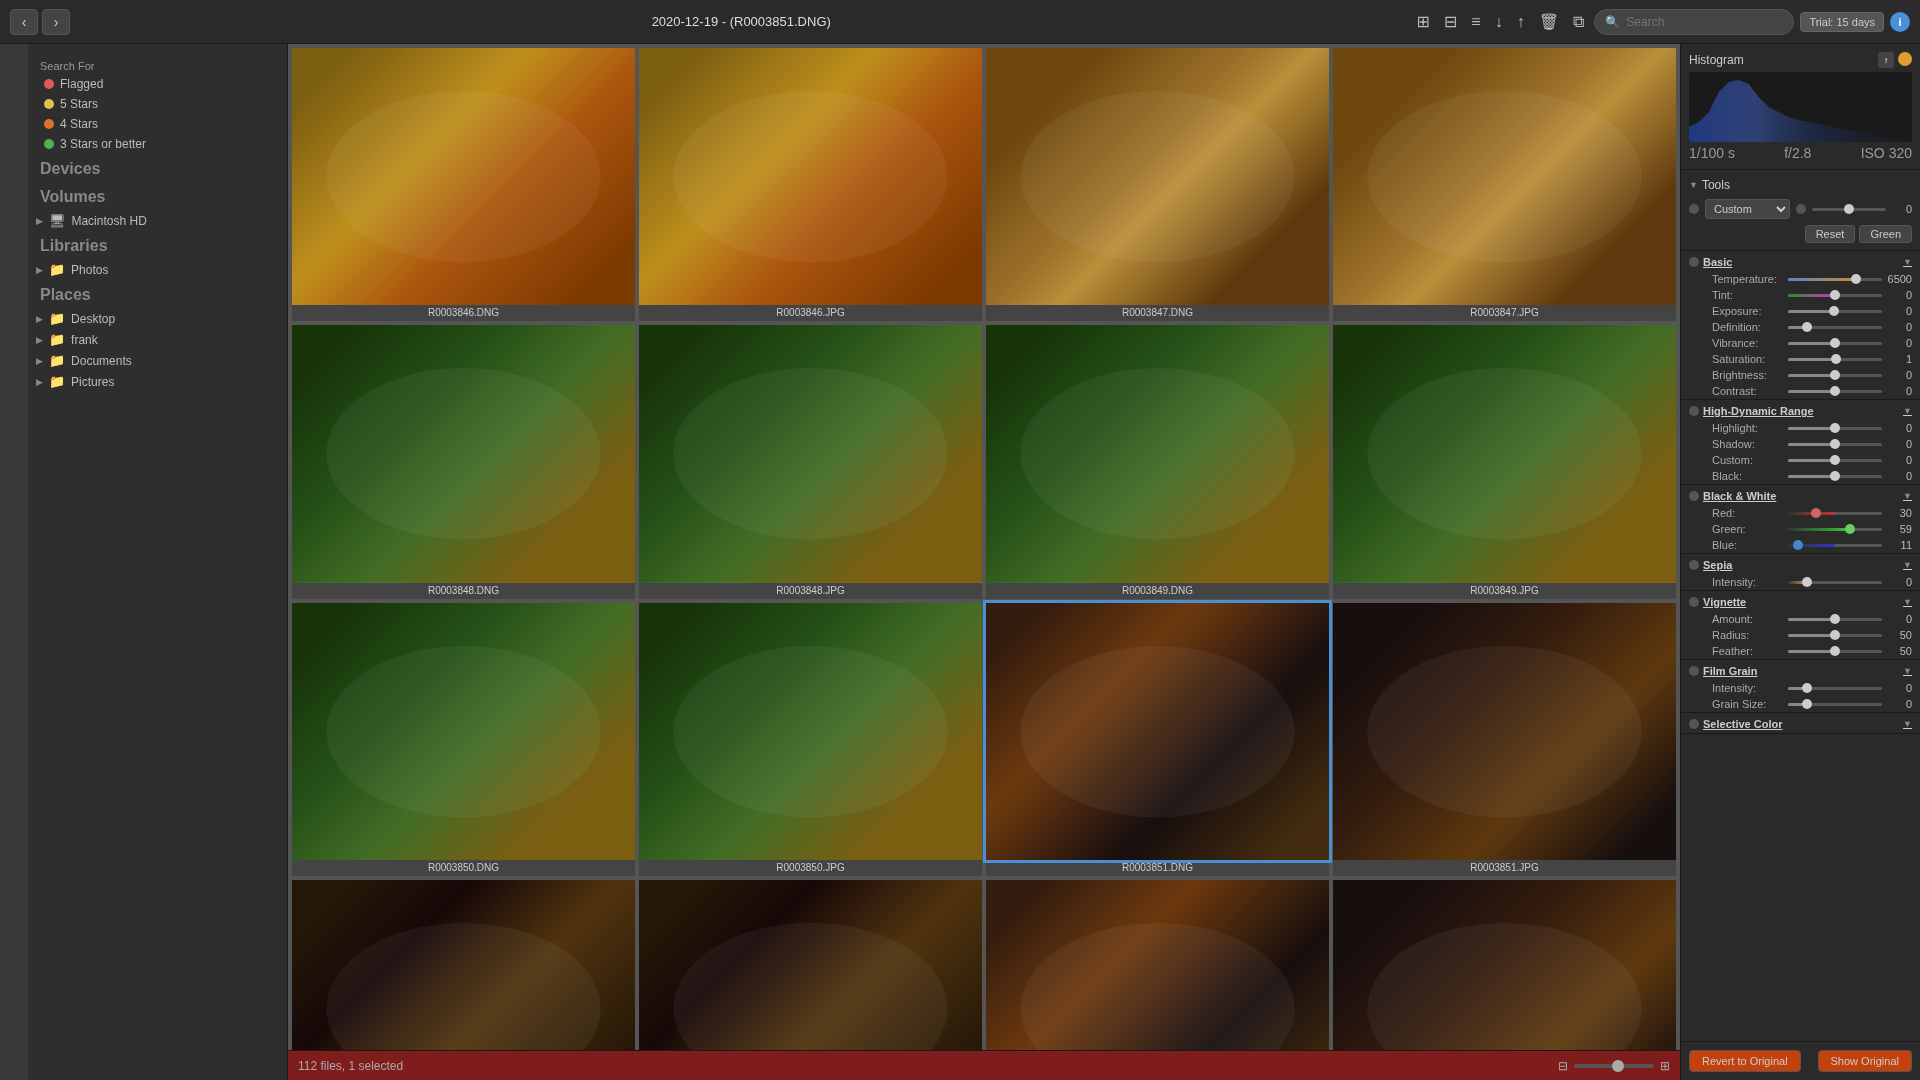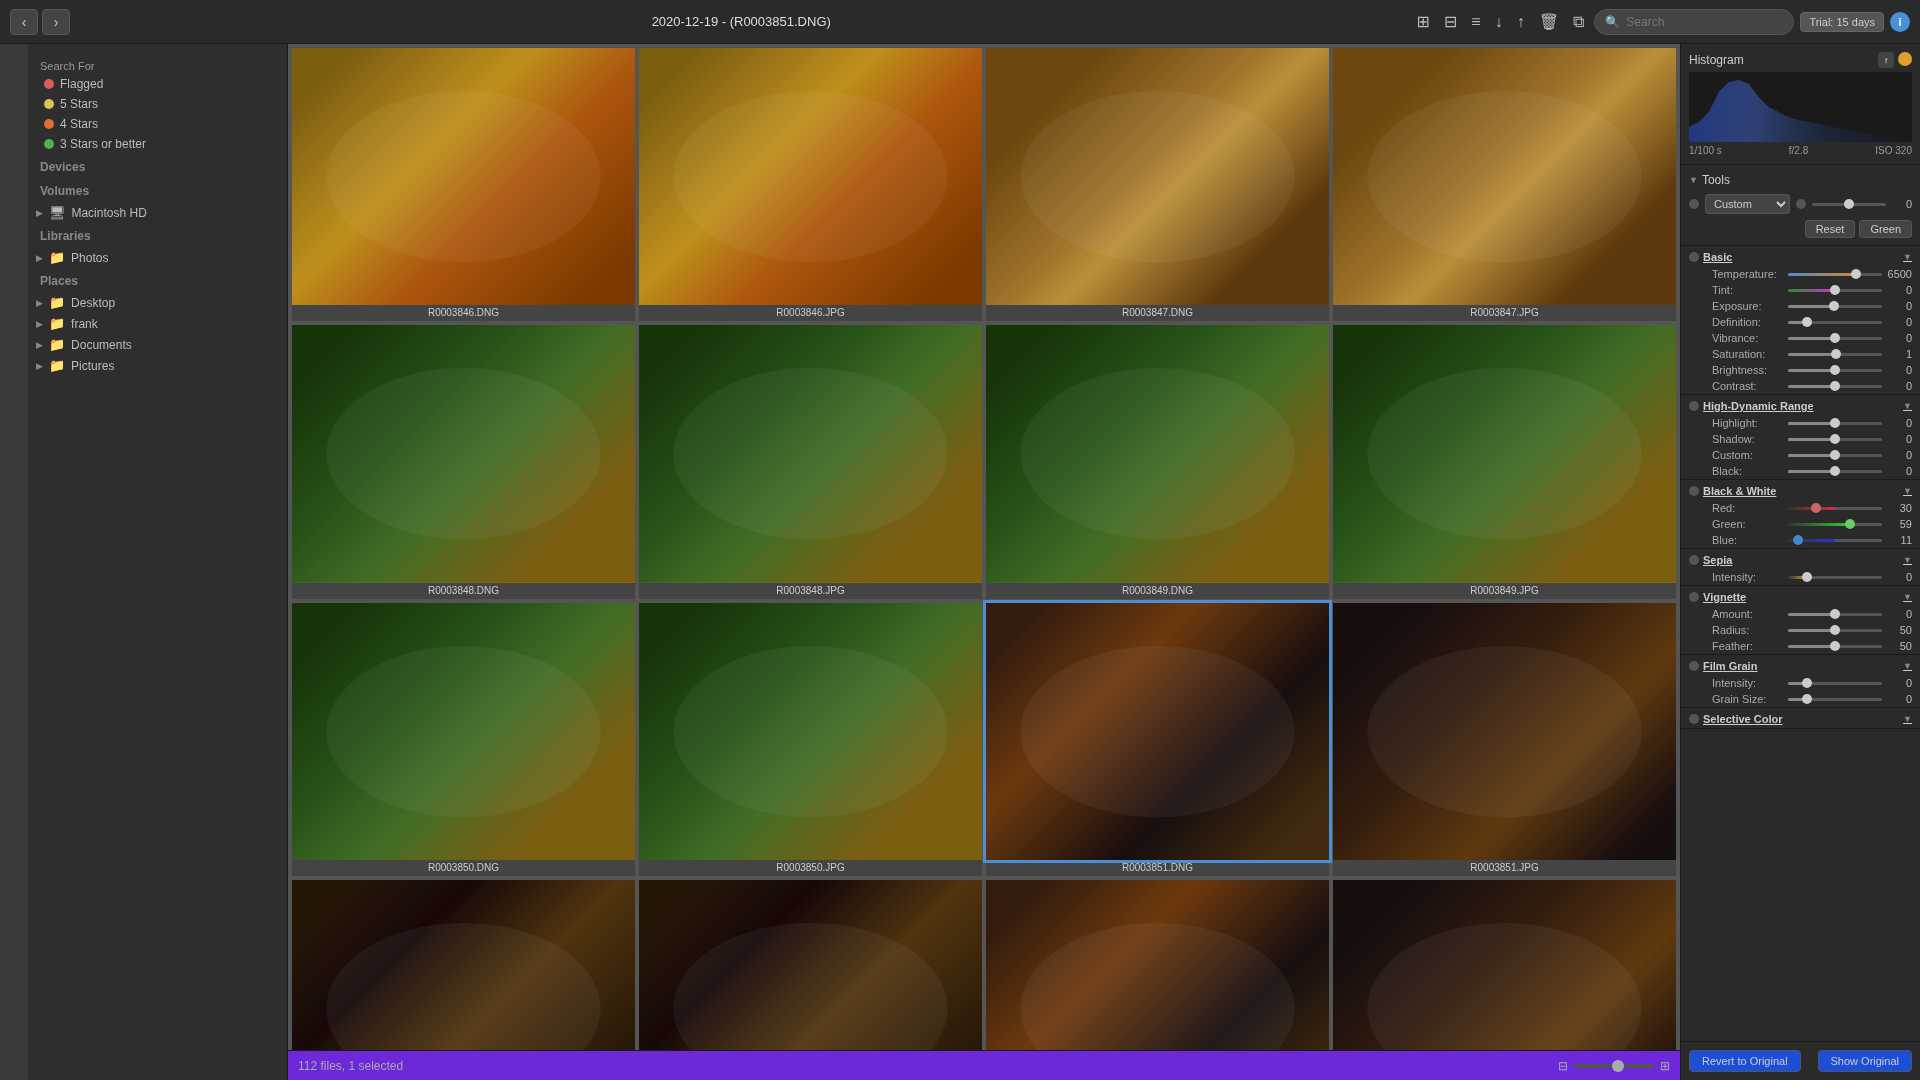--- a/index.html
+++ b/index.html
@@ -103,21 +103,21 @@
     #sidebar {
       width: 260px;
       background: #2e2e2e;
       flex-shrink: 0;
       padding: 10px 0;
       overflow-y: auto;
       border-right: 1px solid #1a1a1a;
     }
     .sidebar-section-title {
       color: #888;
-      font-size: 12px;
+      font-size: 16px;
       font-weight: 600;
       padding: 6px 12px 4px;
       text-transform: none;
     }
     .sidebar-item {
       display: flex;
       align-items: center;
       gap: 6px;
       padding: 3px 12px 3px 16px;
       cursor: pointer;
@@ -183,21 +183,21 @@
       color: #ccc;
       padding: 2px 0 3px;
       text-align: center;
     }
     .photo-cell.selected .photo-thumb {
       outline: 3px solid #4a8fd4;
     }
 
     
     #statusbar {
-      background: #6d28d9;
+      background: #7f1d1d;
       height: 30px;
       display: flex;
       align-items: center;
       justify-content: center;
       border-top: 1px solid #1a1a1a;
       color: #aaa;
       font-size: 12px;
       flex-shrink: 0;
       padding: 0 10px;
       gap: 10px;
@@ -247,21 +247,21 @@
       width: 100%;
       height: 70px;
       background: #1a1a1a;
       border-radius: 3px;
       position: relative;
       overflow: hidden;
     }
     .histogram-info {
       display: flex;
       justify-content: space-between;
-      font-size: 10px;
+      font-size: 14px;
       color: #999;
       margin-top: 3px;
     }
     .hist-tabs {
       display: flex;
       gap: 4px;
       margin-bottom: 4px;
       justify-content: flex-end;
     }
     .hist-tab {
@@ -392,21 +392,21 @@
 
     
     .bottom-btns {
       display: flex;
       justify-content: space-between;
       padding: 8px;
       margin-top: auto;
       border-top: 1px solid #1a1a1a;
     }
     .action-btn {
-      background: #1d4ed8;
+      background: #c2410c;
       border: 1px solid #555;
       border-radius: 4px;
       color: #ccc;
       font-size: 11px;
       padding: 4px 12px;
       cursor: pointer;
     }
   </style>
 </head>
 <body>

